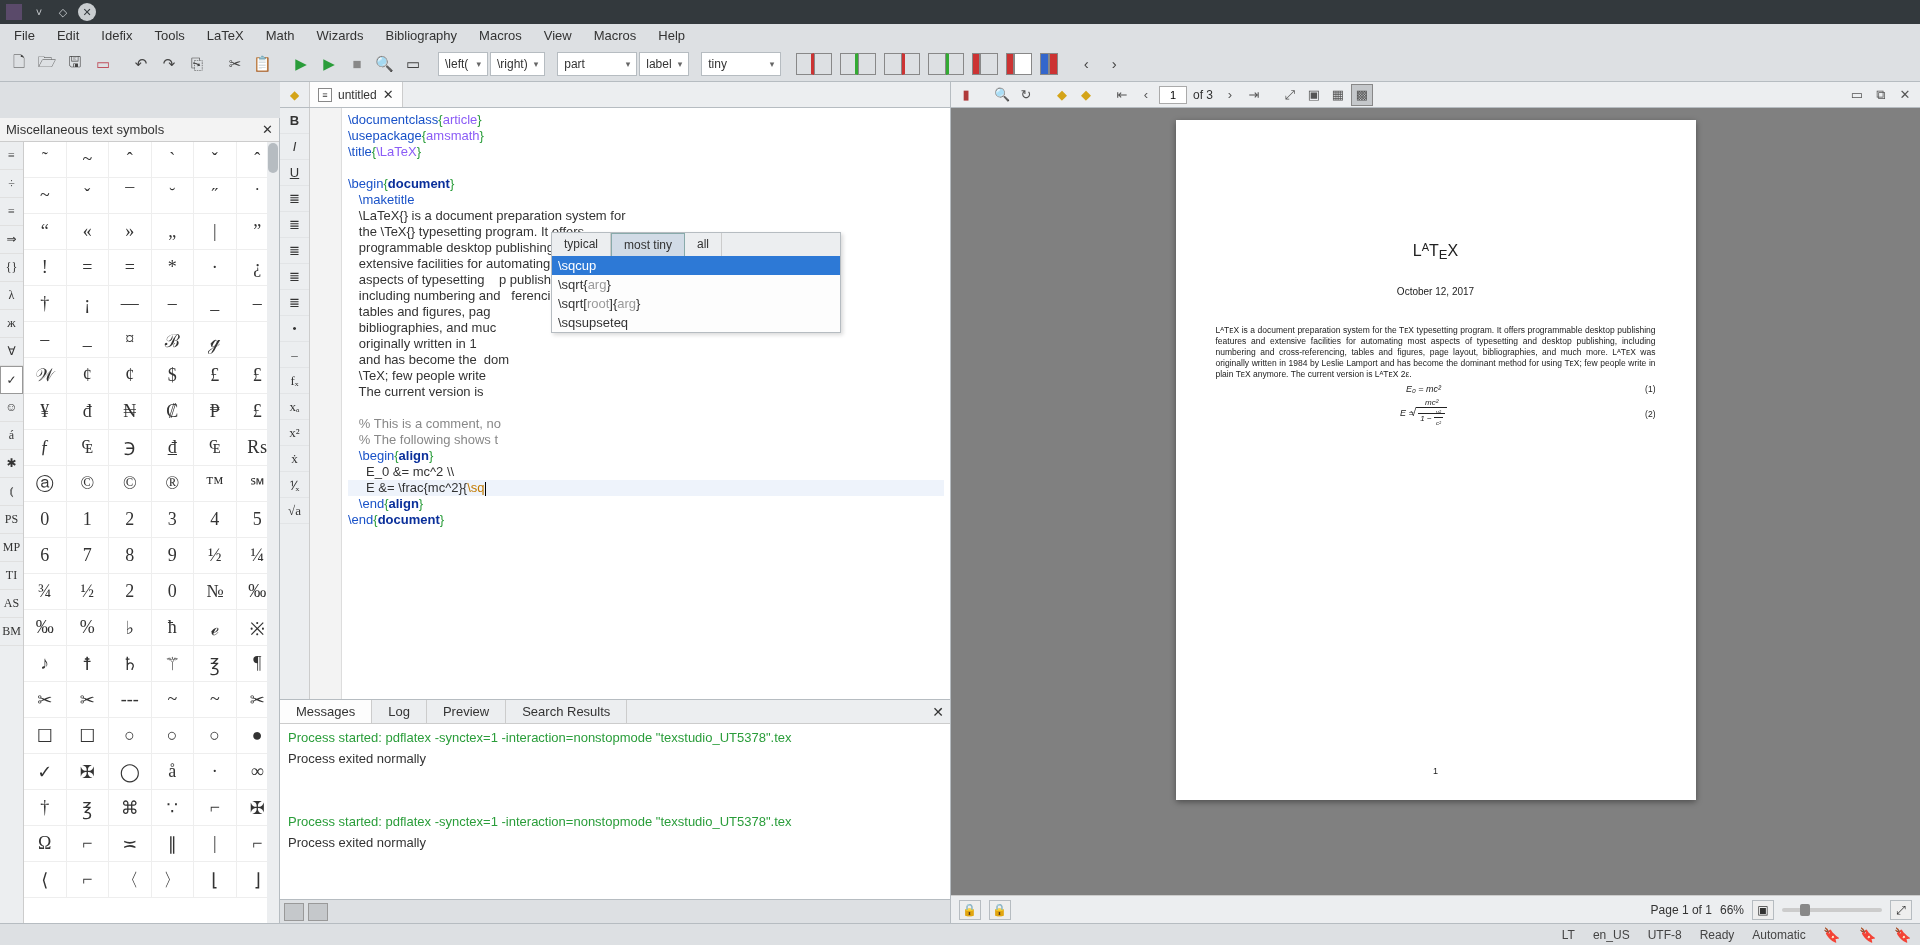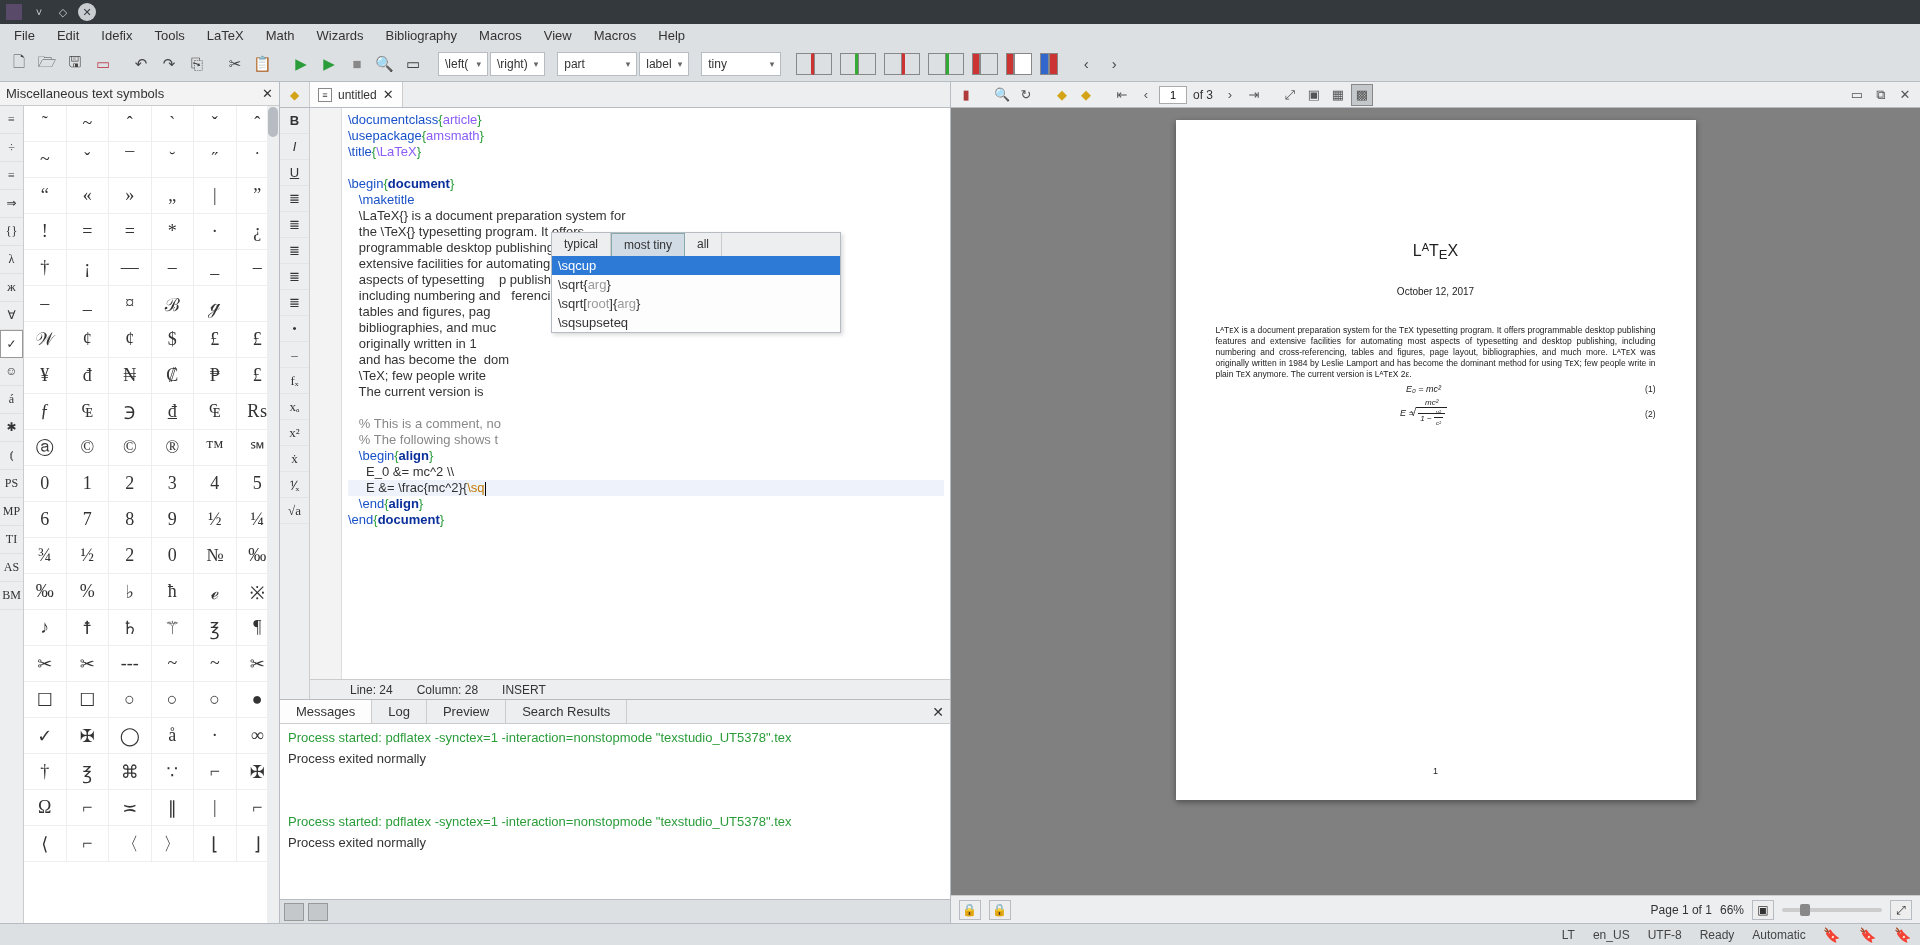--- a/index.html
+++ b/index.html
@@ -27,21 +27,21 @@
 .tb-combo .arrow { font-size: 9px; color: #666; }
 .tb-combo.small { min-width: 50px; justify-content: space-between; }
 .tb-combo.mid { min-width: 80px; justify-content: space-between; }
 .tb-pill { width: 18px; height: 22px; display: inline-block; }
 .pill-pair { display: flex; gap: 0; margin: 0 3px; cursor: pointer; }
 
 
 .workspace { flex: 1; display: flex; min-height: 0; }
 
 
-.symbol-panel { width: 280px; background: #f3f3f3; border-right: 1px solid #b6bcc1; display: flex; flex-direction: column; }
+.symbol-panel { width: 280px; background: #f3f3f3; border-right: 1px solid #b6bcc1; display: flex; flex-direction: column; margin-top: 36px; }
 .symbol-header { height: 24px; display: flex; align-items: center; justify-content: space-between; padding: 0 6px; border-bottom: 1px solid #ccc; font-size: 13px; }
 .symbol-body { flex: 1; display: flex; min-height: 0; }
 .symbol-tabs { width: 24px; background: #eceef0; display: flex; flex-direction: column; border-right: 1px solid #ccc; }
 .symbol-tab { height: 28px; display: flex; align-items: center; justify-content: center; font-size: 12px; cursor: pointer; border-bottom: 1px solid #e0e0e0; font-family: serif; }
 .symbol-tab.active { background: #fff; border: 1px solid #999; }
 .symbol-grid-wrap { flex: 1; overflow: hidden; background: #fff; position: relative; }
 .symbol-grid { display: grid; grid-template-columns: repeat(6, 1fr); }
 .sym-cell { height: 36px; display: flex; align-items: center; justify-content: center; font-size: 18px; font-family: serif; border-right: 1px solid #eee; border-bottom: 1px solid #eee; cursor: pointer; }
 .symbol-scrollbar { position: absolute; right: 0; top: 0; width: 12px; height: 100%; background: #eceef0; }
 .symbol-thumb { width: 10px; margin: 1px; height: 30px; background: #b6bcc1; border-radius: 5px; }
@@ -436,25 +436,20 @@
           <div class="fmt-btn">x²</div>
           <div class="fmt-btn">ẋ</div>
           <div class="fmt-btn">⅟ₓ</div>
           <div class="fmt-btn">√a</div>
         </div>
       <div class="editor-wrap">
         <div class="editor-gutter-area">
           <div class="gutter"></div>
           <div class="code" id="code"><div><span class="kw-blue">\documentclass</span><span class="brace">{</span><span class="arg">article</span><span class="brace">}</span></div><div><span class="kw-blue">\usepackage</span><span class="brace">{</span><span class="arg">amsmath</span><span class="brace">}</span></div><div><span class="kw-blue">\title</span><span class="brace">{</span><span class="arg">\LaTeX</span><span class="brace">}</span></div><div>&nbsp;</div><div><span class="kw-blue">\begin</span><span class="brace">{</span><span class="kw-darkblue">document</span><span class="brace">}</span></div><div>   <span class="kw-blue">\maketitle</span></div><div>   \LaTeX{} is a document preparation system for</div><div>   the \TeX{} typesetting program. It offers</div><div>   programmable desktop publishing features and</div><div>   extensive facilities for automating most</div><div>   aspects of typesetting    p publishing,</div><div>   including numbering and   ferencing,</div><div>   tables and figures, pag</div><div>   bibliographies, and muc</div><div>   originally written in 1</div><div>   and has become the  dom</div><div>   \TeX; few people write </div><div>   The current version is </div><div>&nbsp;</div><div>   <span class="comment">% This is a comment, no</span></div><div>   <span class="comment">% The following shows t</span></div><div>   <span class="kw-blue">\begin</span><span class="brace">{</span><span class="kw-darkblue">align</span><span class="brace">}</span></div><div>     E_0 &amp;= mc^2 \\</div><div class="hl-line">     E <span class="">&amp;=</span> \frac{mc^2}{<span class="partial">\sq</span><span class="cursor"></span></div><div>   <span class="kw-blue">\end</span><span class="brace">{</span><span class="kw-darkblue">align</span><span class="brace">}</span></div><div><span class="kw-blue">\end</span><span class="brace">{</span><span class="kw-darkblue">document</span><span class="brace">}</span></div></div>
         </div>
-        <div class="editor-status">
-          <span>Line: 24</span>
-          <span>Column: 28</span>
-          <span>INSERT</span>
-        </div>
 
         <div class="ac-popup">
           <div class="ac-tabs" id="ac-tabs">
               <div class="ac-tab">typical</div>
               <div class="ac-tab active">most tiny</div>
               <div class="ac-tab">all</div>
             </div>
           <div id="ac-items">
               <div class="ac-item sel">\sqcup</div>
               <div class="ac-item">\sqrt{<span class="ac-arg">arg</span>}</div>

